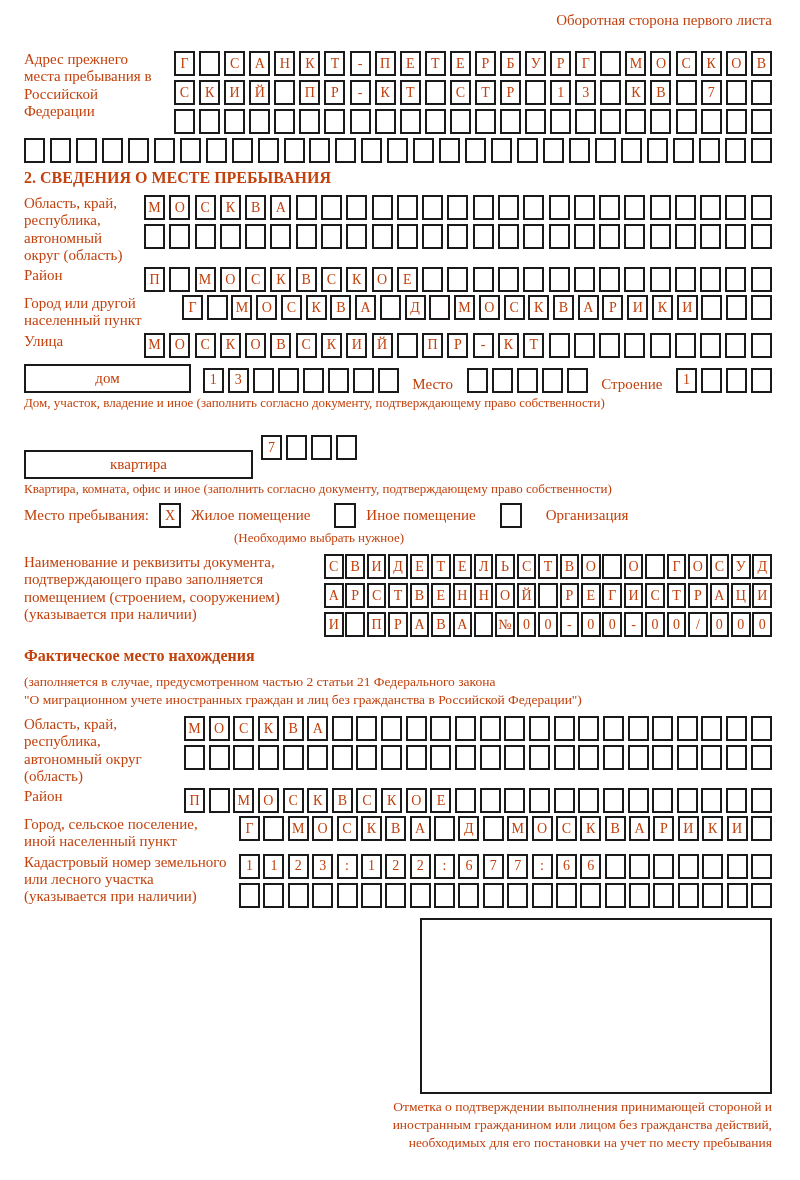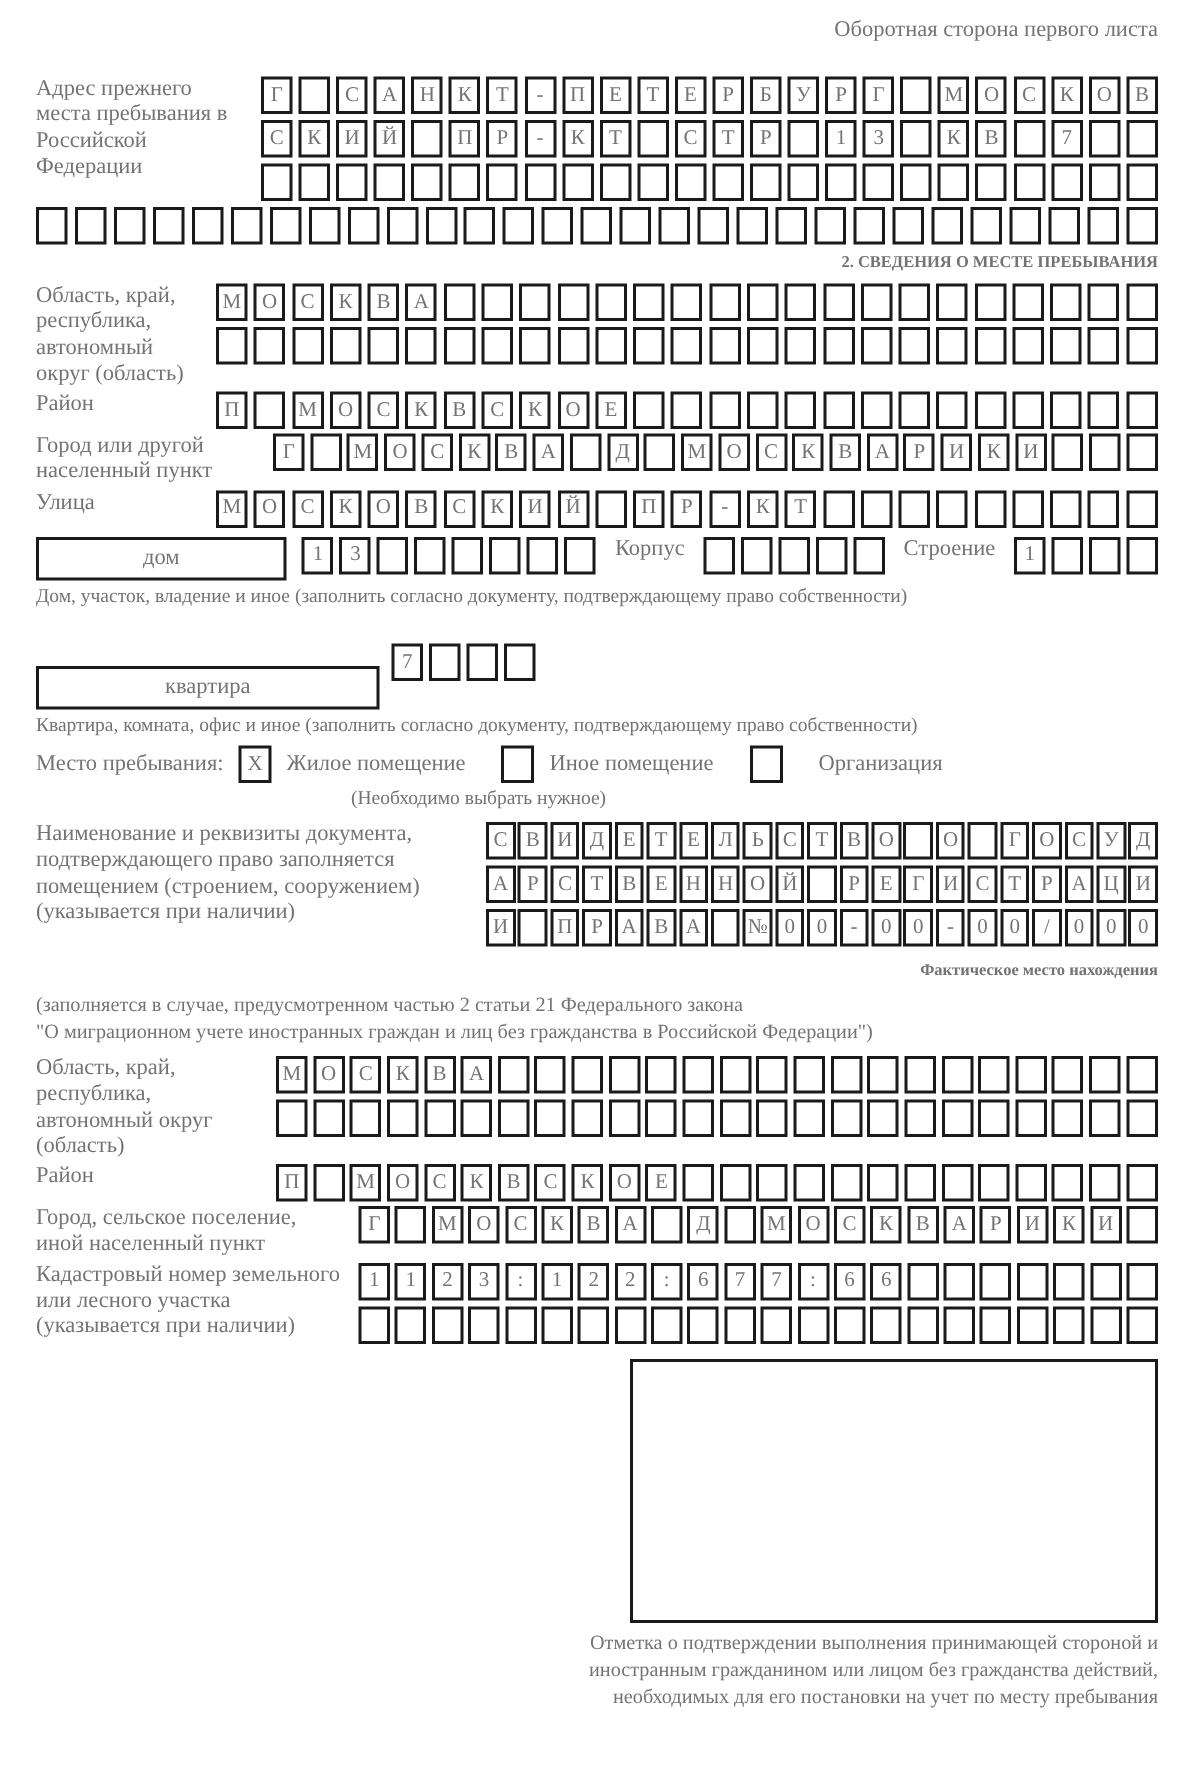--- a/index.html
+++ b/index.html
@@ -1,41 +1,41 @@
 <!DOCTYPE html>
 <html><head>
 <meta charset="utf-8">
 <style>
   html,body{margin:0;padding:0;background:#e8e8e8;}
   .page{
     width:800px;height:1180px;box-sizing:border-box;
-    margin:0 auto;background:#ffffff;color:#737373;
+    margin:0 auto;background:#ffffff;color:#c2410c;
     font-family:"Liberation Serif","DejaVu Serif",serif;
     padding:12px 28px 0 24px;overflow:hidden;position:relative;
   }
   .side-note{text-align:right;font-size:15px;margin-bottom:22px;}
   .frow{display:flex;align-items:flex-start;margin-bottom:3px;}
   .flabel{font-size:15px;line-height:1.15;box-sizing:border-box;padding-right:8px;flex-shrink:0;}
   .w150{width:150px}.w120{width:120px}.w158{width:158px}.w300{width:300px}.w215{width:215px}.w160{width:160px}
   .rows{flex:1;display:flex;flex-direction:column;gap:4px;min-width:0;}
   .cells{flex:1;display:flex;justify-content:space-between;min-width:0;}
   .cells.inline{flex:0 0 auto;justify-content:flex-start;gap:4px;}
   .cell{
     box-sizing:border-box;width:21px;height:25px;flex-shrink:0;
     border:2px solid #1a1a1a;background:#fff;
     display:inline-flex;align-items:center;justify-content:center;
     font-size:14px;line-height:1;
   }
   .tight .cell{width:19.5px;}
   .fullrow{margin-top:4px;}
   .note{font-size:13px;line-height:1.25;}
   .center{text-align:center;}
-  .h-title{font-size:11px;font-weight:bold;text-align:right;margin:6px 0 8px 0;}
+  .h-title{font-size:16px;font-weight:bold;text-align:left;margin:6px 0 8px 0;}
   .wbox{box-sizing:border-box;border:2px solid #1a1a1a;height:29px;display:flex;align-items:center;justify-content:center;font-size:15px;flex-shrink:0;}
-  .house-row{display:flex;align-items:flex-start;justify-content:space-between;margin:6px 0 2px 0;}
+  .house-row{display:flex;align-items:flex-end;justify-content:space-between;margin:6px 0 2px 0;}
   .inline-label{font-size:15px;white-space:nowrap;padding:0 2px;}
   .apt-row{display:flex;align-items:center;gap:8px;margin:6px 0 2px 0;}
   .stay-row{display:flex;align-items:center;gap:10px;margin:6px 0 0 0;font-size:15px;}
   .cb{box-sizing:border-box;width:22px;height:25px;border:2px solid #1a1a1a;display:inline-flex;align-items:center;justify-content:center;font-size:14px;flex-shrink:0;}
   .stay-note{font-size:13px;margin:2px 0 8px 210px;}
   .sub-note{font-size:13.5px;text-align:left;line-height:1.3;}
   .stamp-wrap{display:flex;justify-content:flex-end;margin-top:10px;}
   .stamp-box{width:352px;height:176px;border:2px solid #1a1a1a;box-sizing:border-box;}
   .stamp-caption{width:400px;margin-left:auto;margin-top:4px;text-align:right;font-size:13.5px;line-height:1.35;}
   .mt6{margin-top:6px}.mt10{margin-top:10px}
@@ -323,21 +323,21 @@
     <div class="cells inline">
         <span class="cell">1</span>
         <span class="cell">3</span>
         <span class="cell"></span>
         <span class="cell"></span>
         <span class="cell"></span>
         <span class="cell"></span>
         <span class="cell"></span>
         <span class="cell"></span>
       </div>
-    <div class="inline-label">Корпус</div>
+    <div class="inline-label">Место</div>
     <div class="cells inline">
         <span class="cell"></span>
         <span class="cell"></span>
         <span class="cell"></span>
         <span class="cell"></span>
         <span class="cell"></span>
       </div>
     <div class="inline-label">Строение</div>
     <div class="cells inline">
         <span class="cell">1</span>

